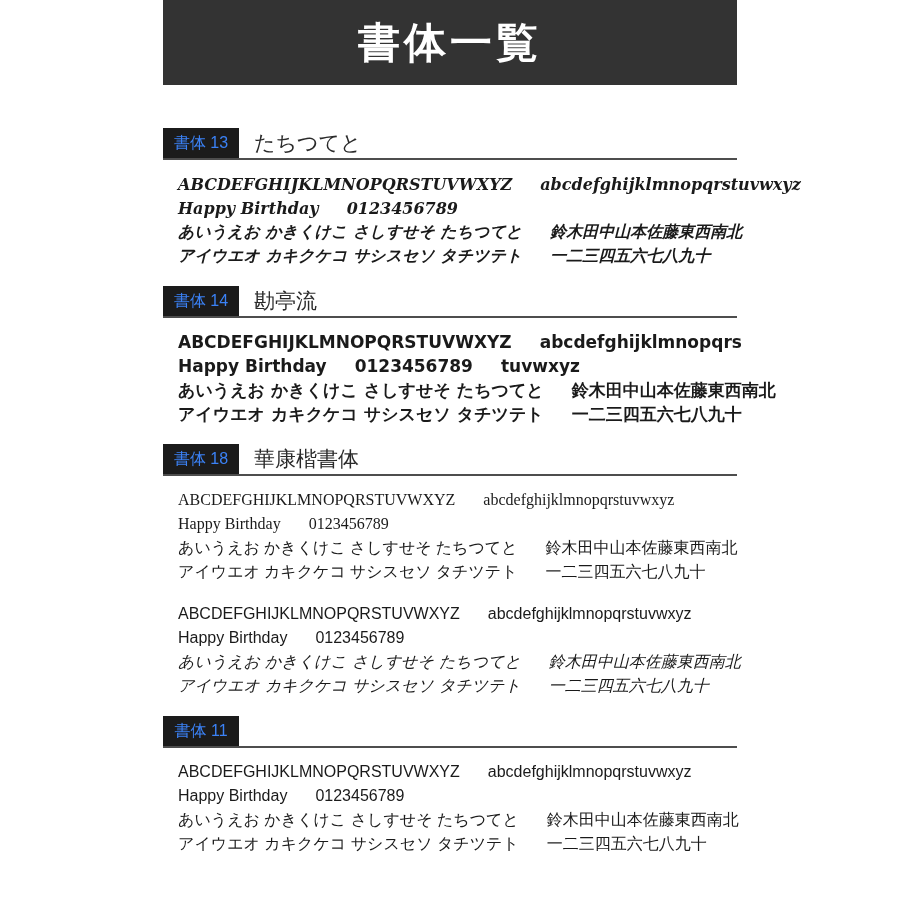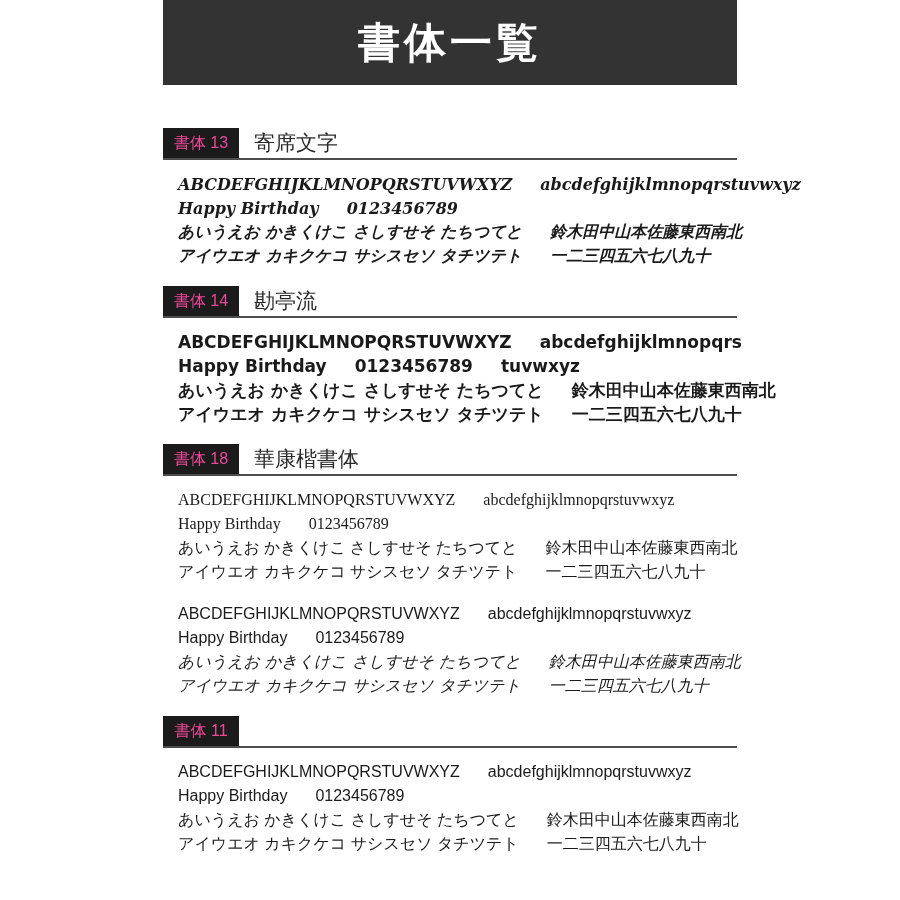--- a/index.html
+++ b/index.html
@@ -24,21 +24,21 @@
   }
 
   #sections { padding-top: 43px; }
   .section + .section { margin-top: 18px; }
 
   .sec-head {
     display: flex; align-items: flex-end;
     border-bottom: 2px solid #4d4d4d;
   }
   .badge {
-    width: 76px; height: 30px; background: #1b1b1b; color: #ec4899;
+    width: 76px; height: 30px; background: #1b1b1b; color: #3b82f6;
     font-size: 16px; display: flex; align-items: center; justify-content: center;
     white-space: pre; flex: 0 0 auto;
   }
   .fname {
     margin-left: 15px; font-size: 21px; color: #2a2a2a;
     line-height: 30px; white-space: pre;
   }
 
   .samples { margin-top: 12px; padding-left: 15px; }
   .line {
@@ -62,21 +62,21 @@
   <div class="column">
 
     <header class="title-band">
       <h1>書体一覧</h1>
     </header>
 
     <main id="sections">
         <section class="section">
           <div class="sec-head">
             <span class="badge">書体 13</span>
-            <span class="fname">寄席文字</span>
+            <span class="fname">たちつてと</span>
           </div>
           <div class="samples style-yose">
             <div class="line"><span class="seg">ABCDEFGHIJKLMNOPQRSTUVWXYZ</span><span class="seg">abcdefghijklmnopqrstuvwxyz</span></div>
             <div class="line"><span class="seg">Happy Birthday</span><span class="seg">0123456789</span></div>
             <div class="line brush"><span class="seg">あいうえお かきくけこ さしすせそ たちつてと</span><span class="seg">鈴木田中山本佐藤東西南北</span></div>
             <div class="line brush"><span class="seg">アイウエオ カキクケコ サシスセソ タチツテト</span><span class="seg">一二三四五六七八九十</span></div>
           </div>
         </section>
         <section class="section">
           <div class="sec-head">

